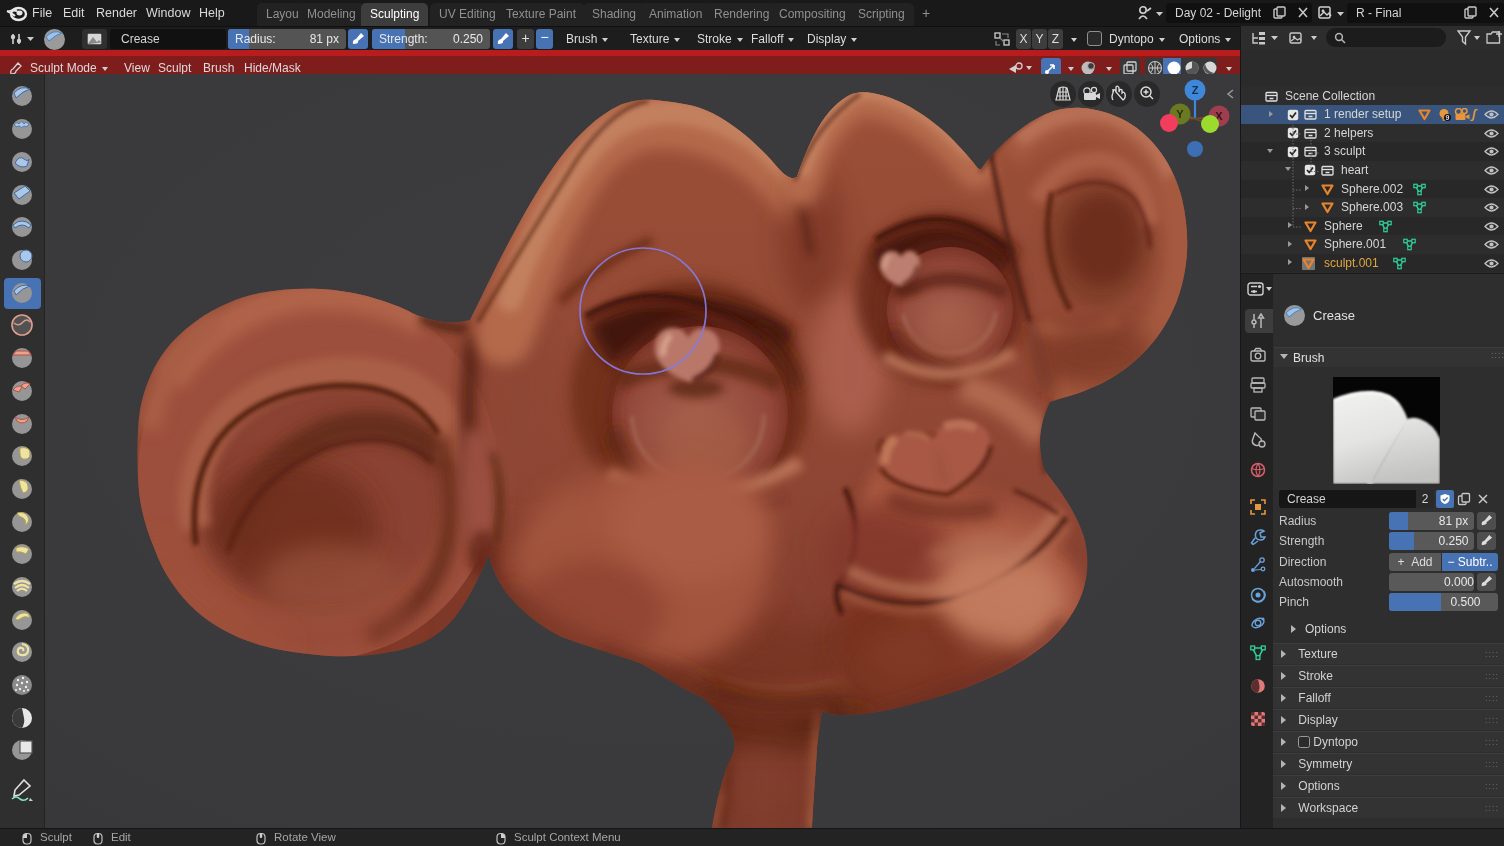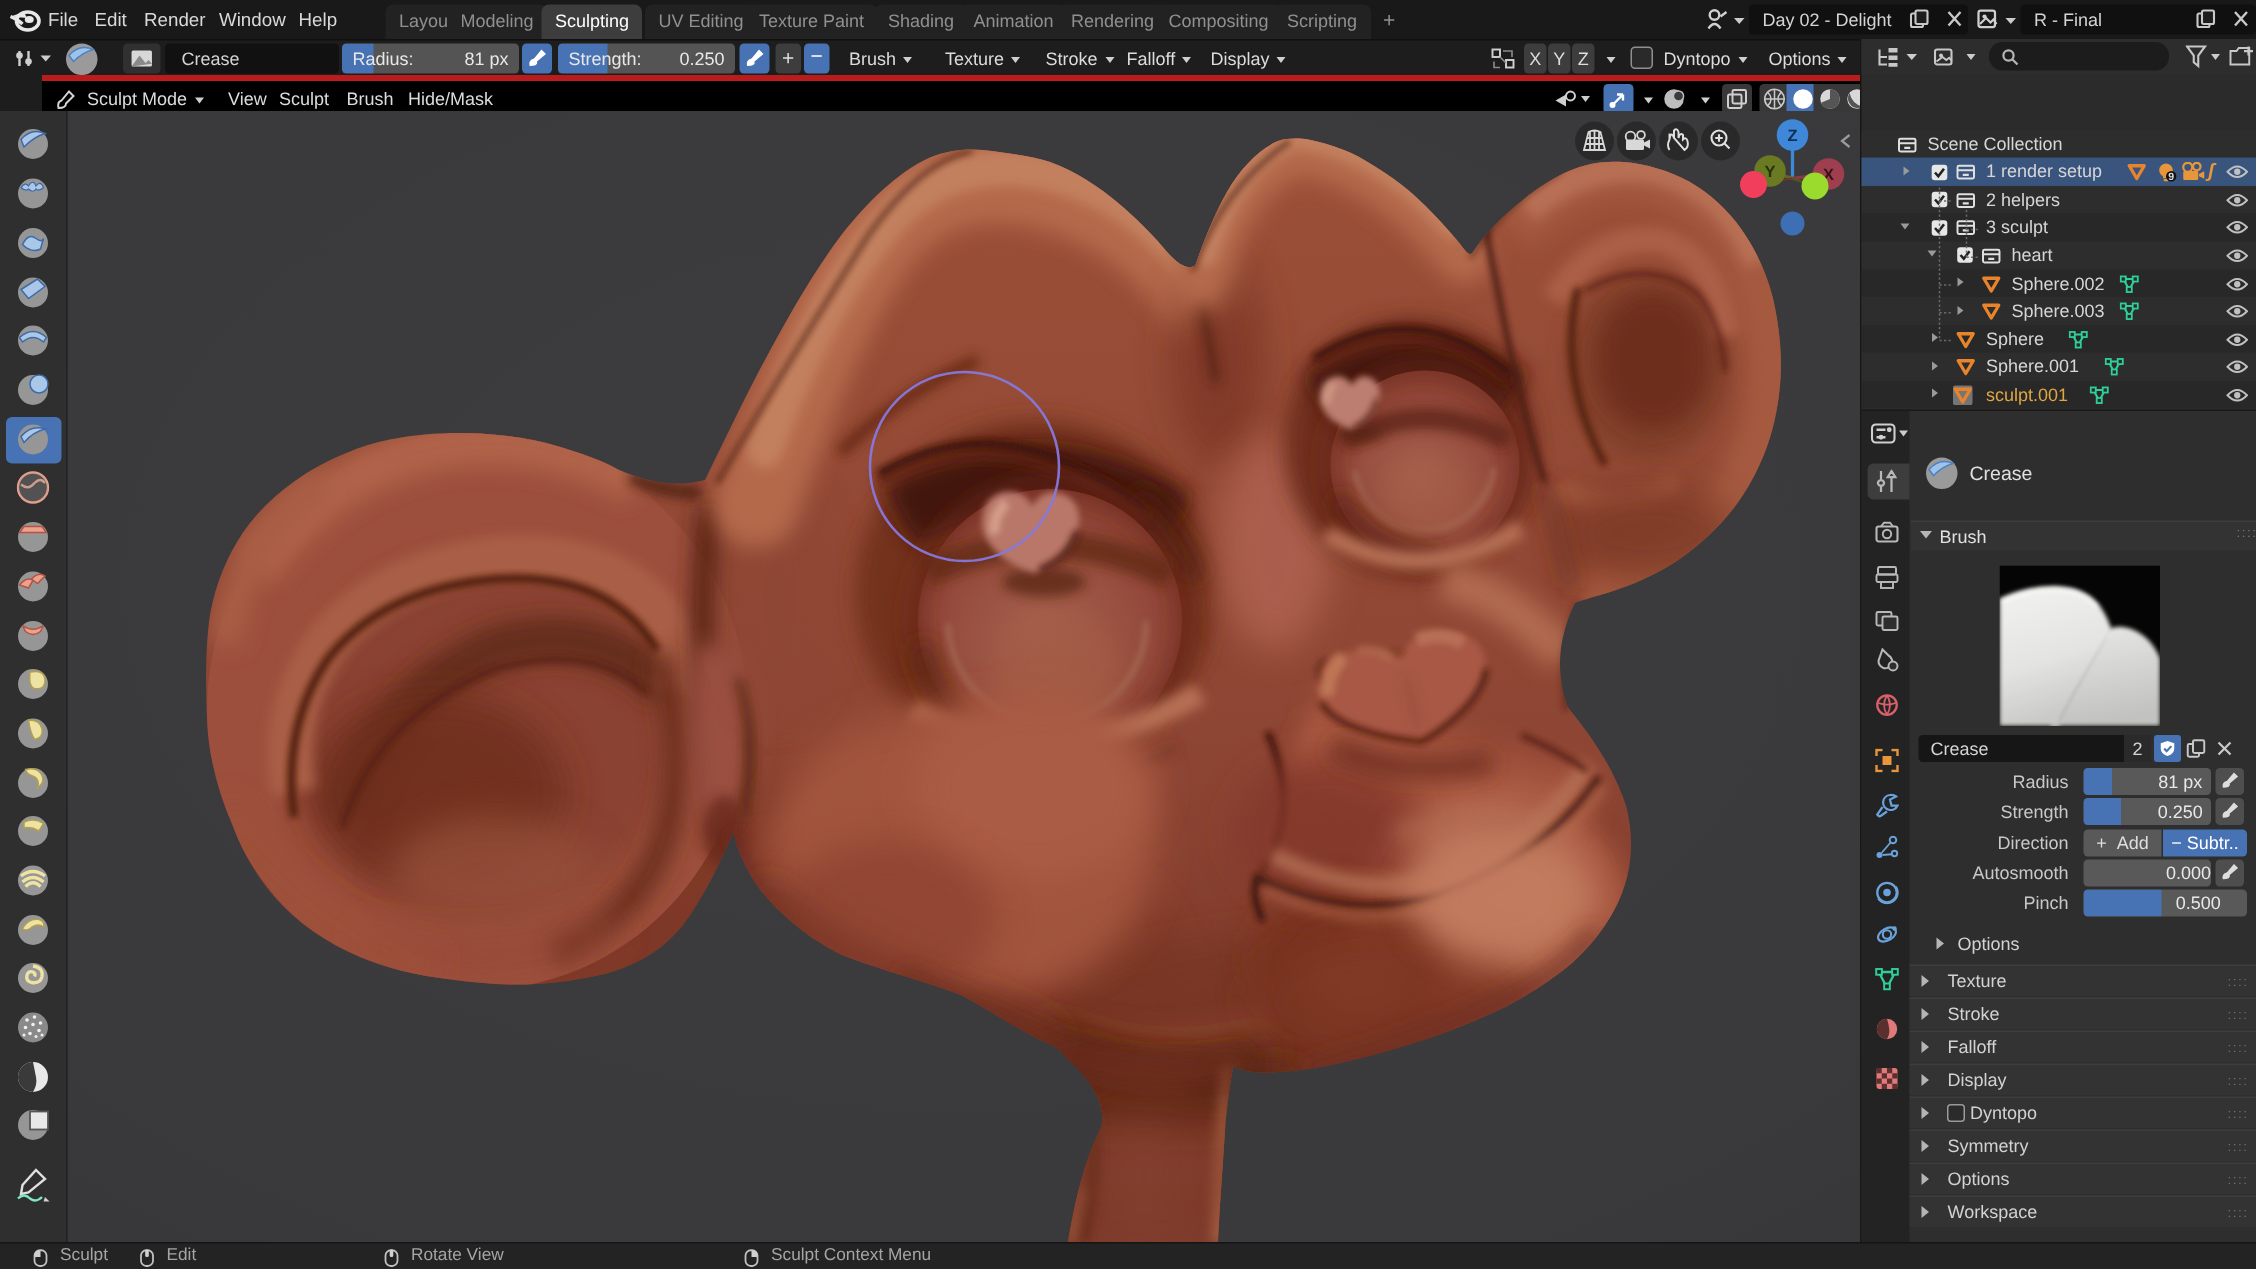--- a/index.html
+++ b/index.html
@@ -1,38 +1,38 @@
 <!DOCTYPE html>
 <html><head><meta charset="utf-8">
 <style>
 *{margin:0;padding:0;box-sizing:border-box;font-family:"Liberation Sans",sans-serif;}
 html,body{width:1504px;height:846px;overflow:hidden;background:#1d1d1d;}
 .abs{position:absolute;}
 #row1{left:0;top:0;width:1504px;height:26px;background:#191919;}
 #row2{left:0;top:26px;width:1504px;height:24px;background:#1d1d1d;border-top:1px solid #101010;}
-#row3{left:0;top:50px;width:1240px;height:24px;background:#000000;border-top:4px solid #b91c1c;margin-left:28px;}
+#row3{left:0;top:50px;width:1240px;height:24px;background:#7f1d1d;border-top:6px solid #b91c1c;}
 .menu{color:#d9d9d9;font-size:12.5px;line-height:26px;}
 .tab{color:#909090;font-size:12px;height:23px;line-height:23px;top:3px;padding:0 9px;background:#222222;border-radius:5px 5px 0 0;}
 .tab.on{background:#3d3d3d;color:#fff;}
 .fld{background:#101010;border-radius:3px;color:#d4d4d4;font-size:12px;}
 .sld{background:#545454;border-radius:3px;overflow:hidden;color:#e8e8e8;font-size:12px;padding-left:44px;}
 .sld .fill{position:absolute;left:0;top:0;bottom:0;background:#4772b3;}
 .sld span{position:relative;}
 .btn{background:#3d3d3d;border-radius:3px;color:#dedede;font-size:12px;text-align:center;}
 .dd{color:#dcdcdc;font-size:12px;}
 .caret{display:inline-block;width:0;height:0;border-left:3.5px solid transparent;border-right:3.5px solid transparent;border-top:4px solid #cfcfcf;vertical-align:middle;margin-left:5px;}
 #toolbar{left:0;top:74px;width:45px;height:754px;background:#2f2f2f;border-right:1px solid #232323;}
 #outliner{left:1240px;top:26px;width:264px;height:247px;background:#2b2b2b;border-left:1px solid #161616;}
 #props{left:1240px;top:273px;width:264px;height:555px;background:#2e2e2e;border-left:1px solid #161616;border-top:1px solid #1a1a1a;}
 #status{left:0;top:828px;width:1504px;height:18px;background:#232323;border-top:1px solid #151515;color:#a5a5a5;font-size:11.5px;line-height:17px;}
 .orow{position:absolute;left:0;width:264px;height:18.6px;font-size:12px;color:#d6d6d6;line-height:18.6px;margin-top:36px;}
 .sect{position:absolute;left:10px;width:244px;height:21px;color:#d2d2d2;font-size:12px;line-height:21px;border-top:1px solid #3d3d3d;background:#333333;}
 .tri-r{display:inline-block;width:0;height:0;border-top:4px solid transparent;border-bottom:4px solid transparent;border-left:5px solid #b5b5b5;}
 .tri-d{display:inline-block;width:0;height:0;border-left:4px solid transparent;border-right:4px solid transparent;border-top:5px solid #b5b5b5;}
-.lbl{position:absolute;color:#c8c8c8;font-size:12px;text-align:right;}
+.lbl{position:absolute;color:#c8c8c8;font-size:12px;}
 </style></head><body>
 
 <div id="row1" class="abs">
 <svg class="abs" style="left:6px;top:4px" width="22" height="18" viewBox="0 0 22 18">
 <ellipse cx="12.5" cy="10" rx="7.5" ry="6" fill="none" stroke="#e8e8e8" stroke-width="2.4"></ellipse>
 <ellipse cx="13.5" cy="9" rx="3" ry="2.4" fill="#e8e8e8"></ellipse>
 <path d="M1 7 L10 4 L12 8 Z" fill="#e8e8e8"></path>
       <path d="M1 7 Q6 9 9 12" stroke="#e8e8e8" stroke-width="2.2" fill="none"></path>
     </svg>
 <span class="abs menu" style="left:32px">File</span>

